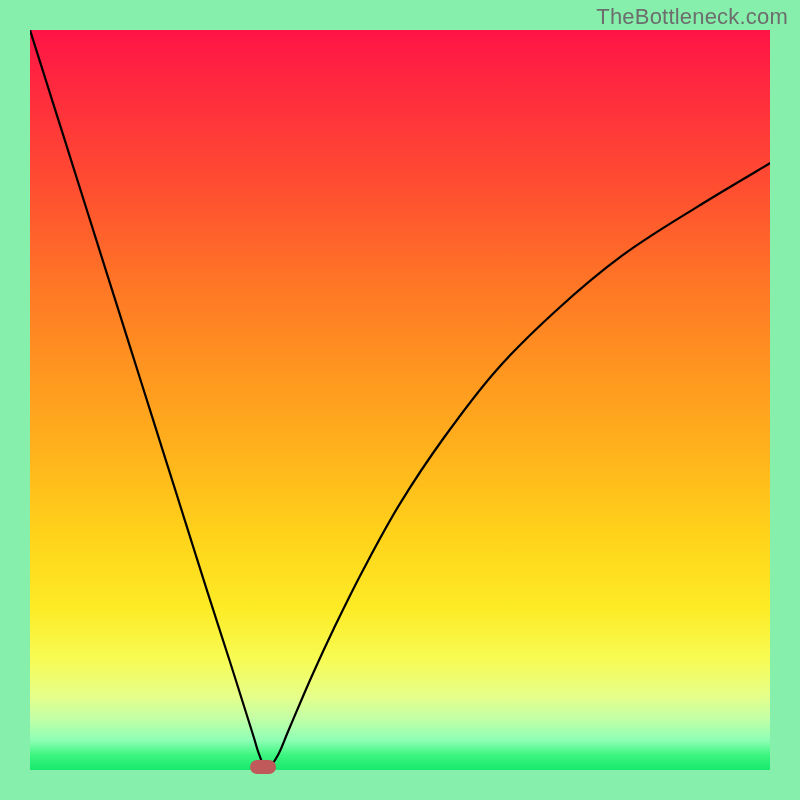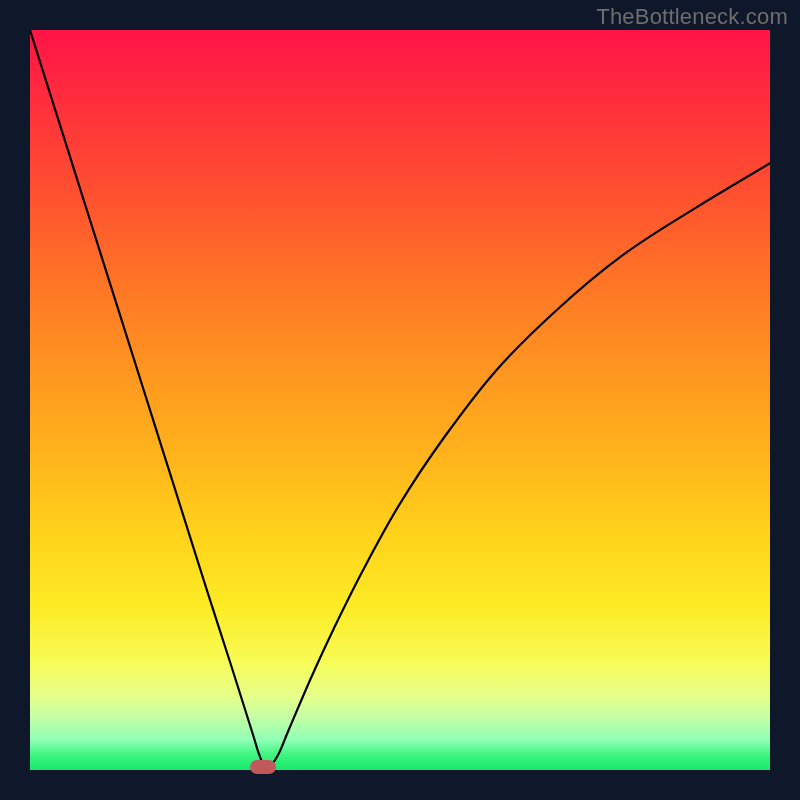--- a/index.html
+++ b/index.html
@@ -8,21 +8,21 @@
     width: 800px;
     height: 800px;
     background: #000;
     overflow: hidden;
     font-family: Arial, Helvetica, sans-serif;
   }
   .frame {
     position: relative;
     width: 800px;
     height: 800px;
-    background: #0f172a;
+    background: #86efac;
   }
   .plot-area {
     position: absolute;
     left: 30px;
     top: 30px;
     width: 740px;
     height: 740px;
     background: linear-gradient(to bottom,
       #ff1446 0%,
       #ff2a3e 8%,

